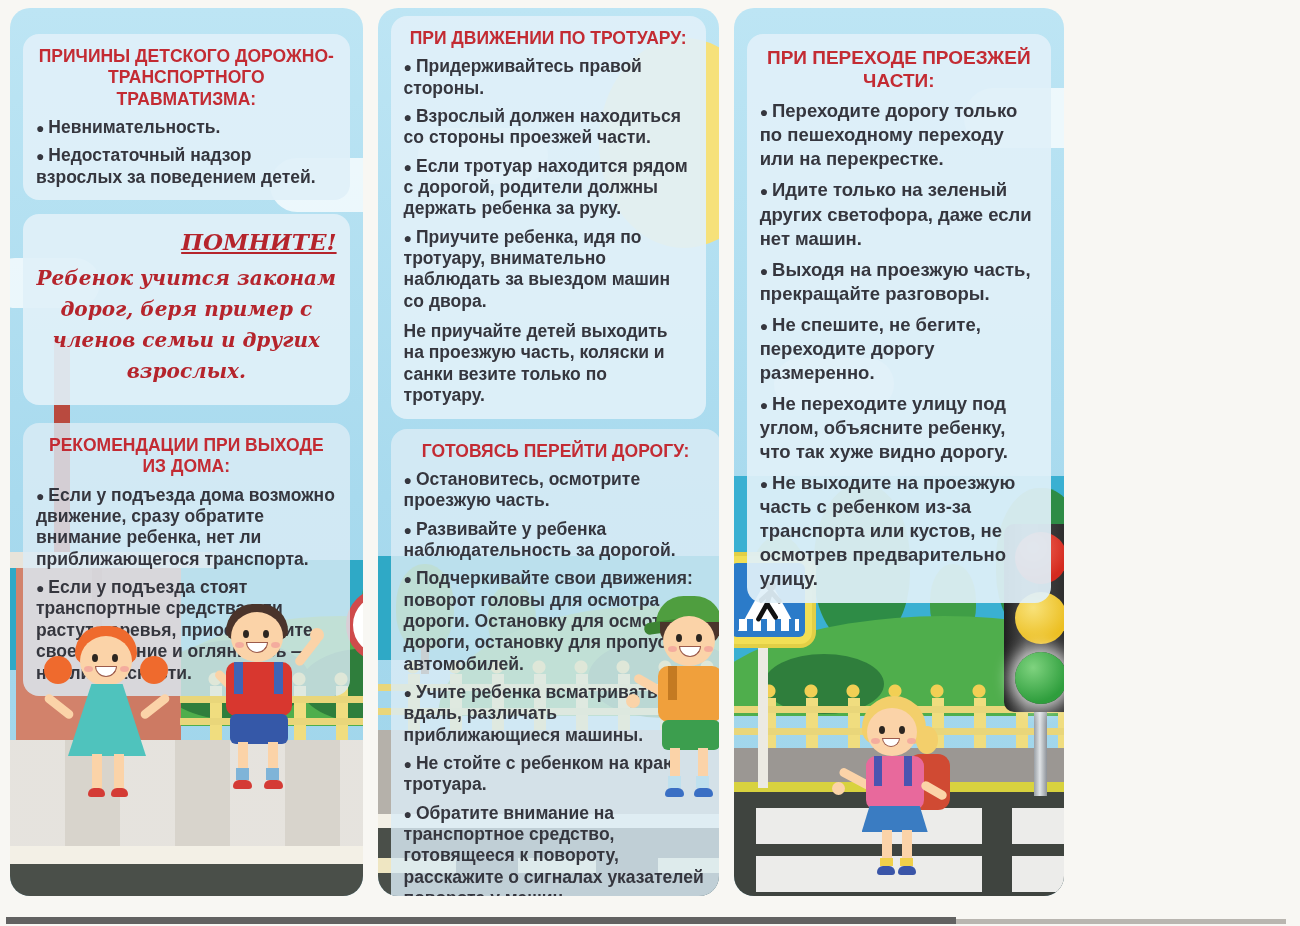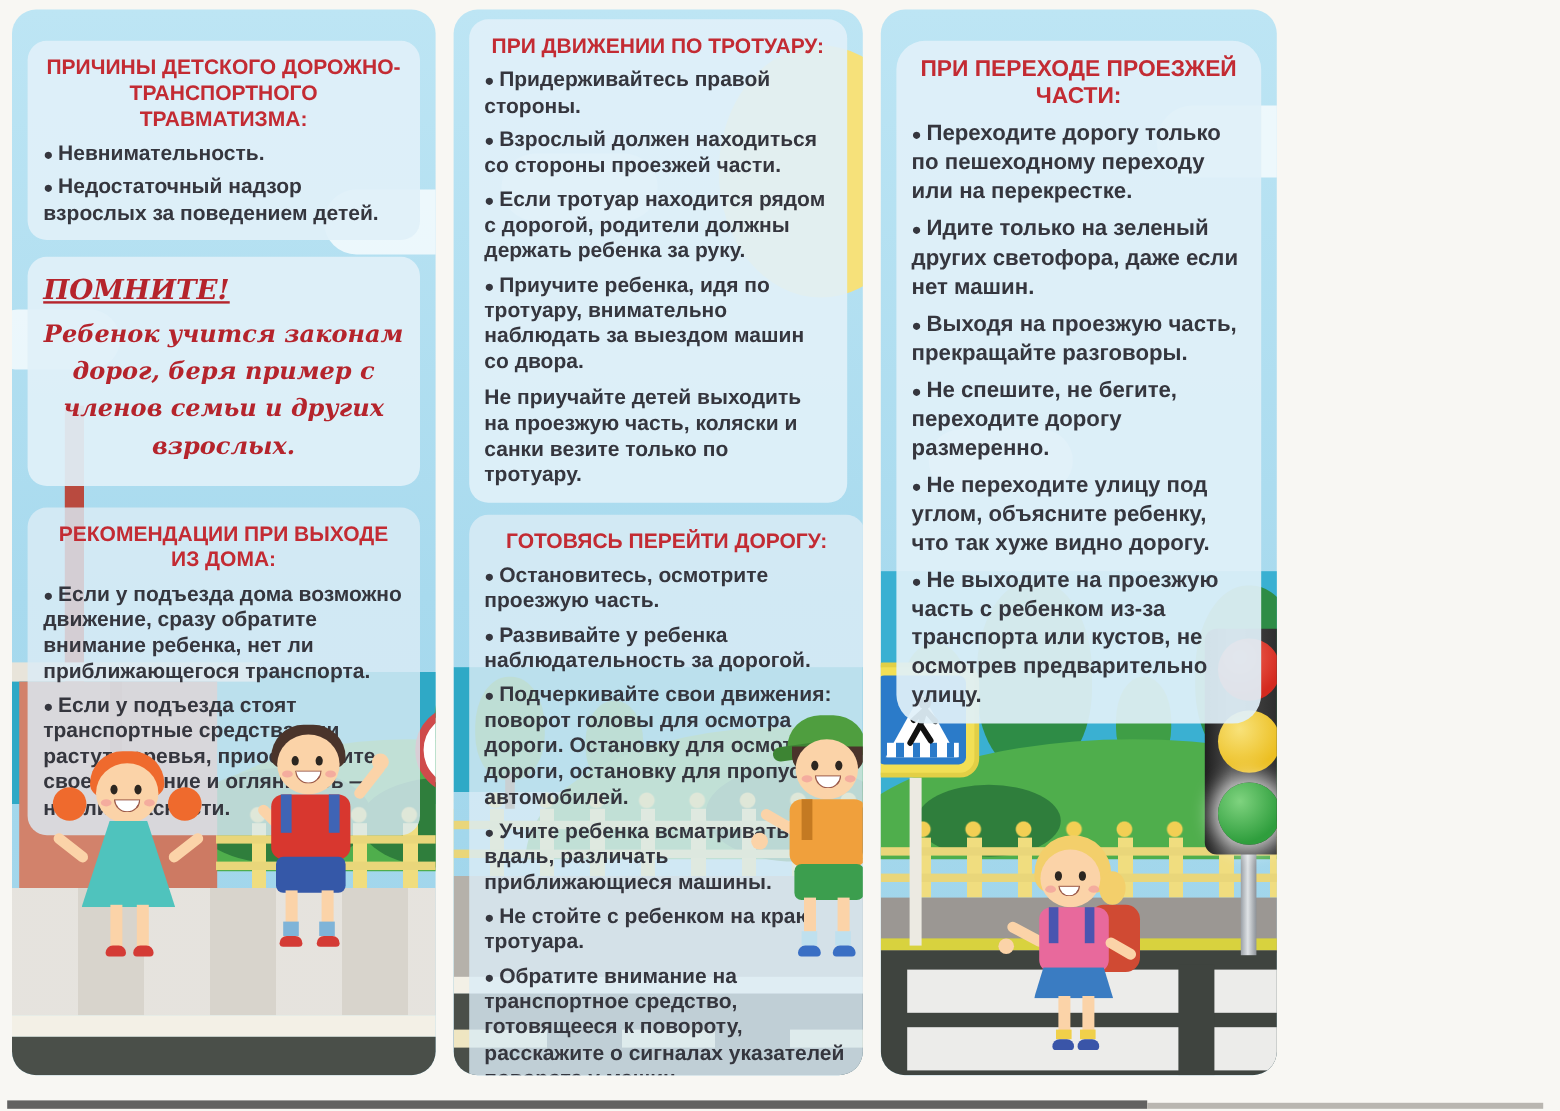--- a/index.html
+++ b/index.html
@@ -41,21 +41,21 @@
         background:rgba(224,240,249,.93);border-radius:16px;color:#35363e;}
   .card.glass{background:rgba(218,236,245,.82);}
   .card.gray{background:rgba(215,213,206,.92);}
   .card-h{color:#c32b33;font-weight:bold;text-align:center;font-size:17.5px;line-height:1.22;margin:2px 0 7px 0;}
   .bullet{font-weight:bold;font-size:17.5px;line-height:1.22;margin:7px 0 0 0;}
   .bullet::before{content:"\25CF\00A0 ";font-size:14px;}
   .plain{font-weight:bold;font-size:17.5px;line-height:1.22;margin:9px 0 0 0;}
   .panel-3 .bullet{font-size:18.5px;line-height:1.3;}
   .panel-3 .card-h{font-size:19px;}
 
-  .remember-h{display:block;text-align:left;color:#b5242c;font-weight:bold;font-style:italic;
+  .remember-h{display:block;text-align:right;color:#b5242c;font-weight:bold;font-style:italic;
               font-size:23px;text-decoration:underline;font-family:"DejaVu Serif",serif;margin:4px 0 8px 0;}
   .remember-t{display:block;text-align:center;color:#b5242c;font-weight:bold;font-style:italic;
               font-size:20px;line-height:1.55;font-family:"DejaVu Serif",serif;margin-bottom:6px;}
 
   .overlay-card{position:absolute;left:13px;right:13px;z-index:2;padding:8px 13px 12px 13px;border-radius:14px;}
 
   
   .bus-sign{width:74px;height:74px;border-radius:50%;background:#fff;border:7px solid #cf4b4b;
             display:flex;align-items:center;justify-content:center;box-sizing:border-box;}
   .cross-sign{width:96px;height:96px;background:#f2df55;border-radius:16px;border:4px solid #e2cf46;
@@ -327,21 +327,21 @@
       <div class="skin" style="left:84px;top:90px;width:28px;height:9px;transform:rotate(30deg);border-radius:5px;"></div>
       <div style="left:26px;top:110px;width:66px;height:26px;background:#3a7cc2;clip-path:polygon(12% 0,88% 0,100% 100%,0 100%);"></div>
       <div class="skin leg" style="left:46px;top:134px;height:34px;"></div>
       <div class="skin leg" style="left:66px;top:134px;height:34px;"></div>
       <div style="left:44px;top:162px;width:13px;height:8px;background:#f0d04a;"></div>
       <div style="left:64px;top:162px;width:13px;height:8px;background:#f0d04a;"></div>
       <div class="shoe" style="left:41px;top:170px;width:18px;background:#3a55a8;"></div>
       <div class="shoe" style="left:62px;top:170px;width:18px;background:#3a55a8;"></div>
     </div>
 
-    <div class="card" style="margin-top:26px;border-radius:24px;">
+    <div class="card" style="margin-top:26px;">
       <div class="card-h">ПРИ ПЕРЕХОДЕ ПРОЕЗЖЕЙ ЧАСТИ:</div>
       <p class="bullet">Переходите дорогу только по пешеходному переходу или на перекрестке.</p>
       <p class="bullet">Идите только на зеленый других светофора, даже если нет машин.</p>
       <p class="bullet">Выходя на проезжую часть, прекращайте разговоры.</p>
       <p class="bullet">Не спешите, не бегите, переходите дорогу размеренно.</p>
       <p class="bullet">Не переходите улицу под углом, объясните ребенку, что так хуже видно дорогу.</p>
       <p class="bullet">Не выходите на проезжую часть с ребенком из-за транспорта или кустов, не осмотрев предварительно улицу.</p>
     </div>
   </div>
 </div>

